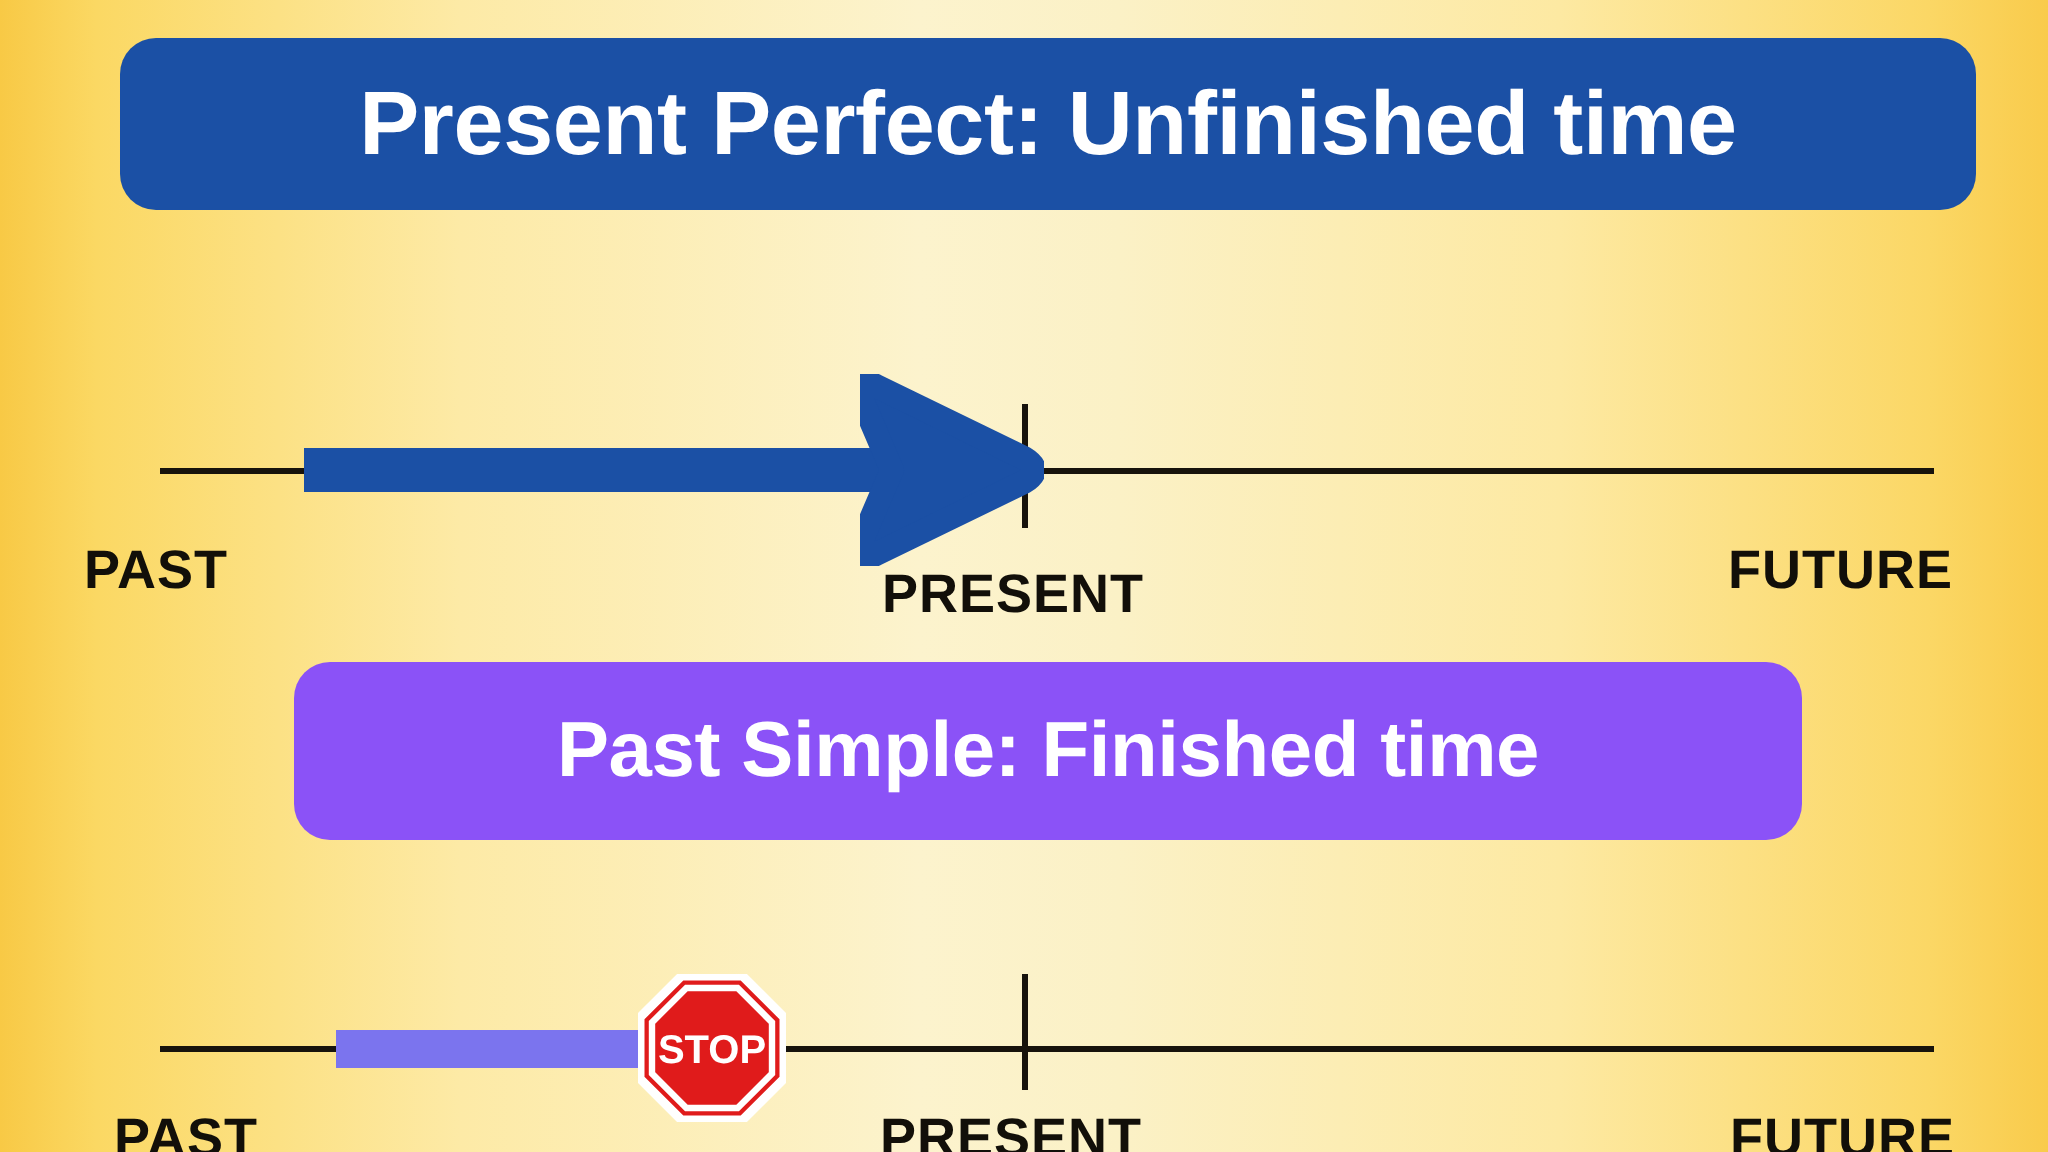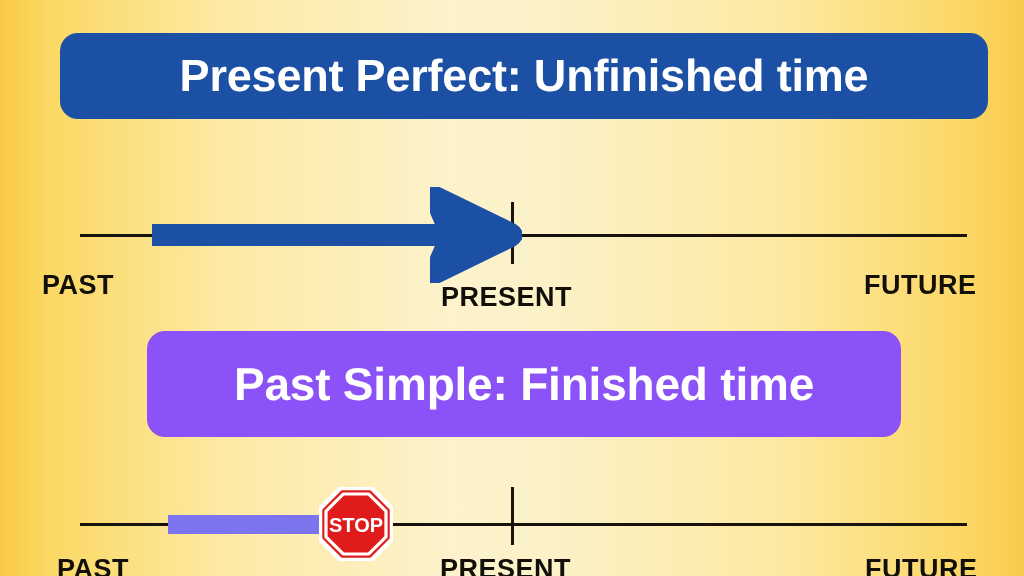--- a/index.html
+++ b/index.html
@@ -40,36 +40,36 @@
     box-sizing: border-box;
     color: #ffffff;
     font-weight: bold;
     letter-spacing: -0.2px;
     white-space: nowrap;
     text-rendering: geometricPrecision;
   }
 
   #banner-present-perfect {
     left: 60px;
-    top: 33px;
+    top: 19px;
     width: 928px;
     height: 86px;
     background: #1b50a5;
     border-radius: 18px;
     font-size: 45px;
   }
 
   #banner-past-simple {
     left: 147px;
     top: 331px;
     width: 754px;
-    height: 106px;
+    height: 89px;
     background: #8b52f7;
     border-radius: 18px;
-    font-size: 46px;
+    font-size: 39px;
   }
 
   
   .timeline {
     position: absolute;
     left: 0;
     top: 0;
     width: 1024px;
     height: 576px;
     pointer-events: none;

